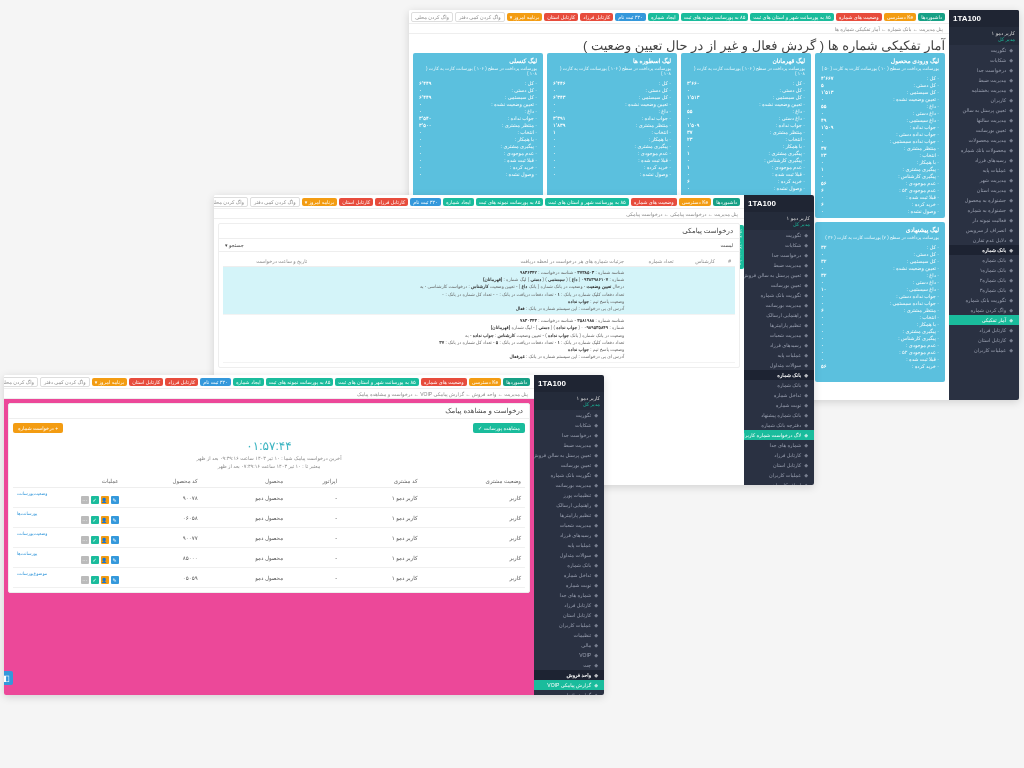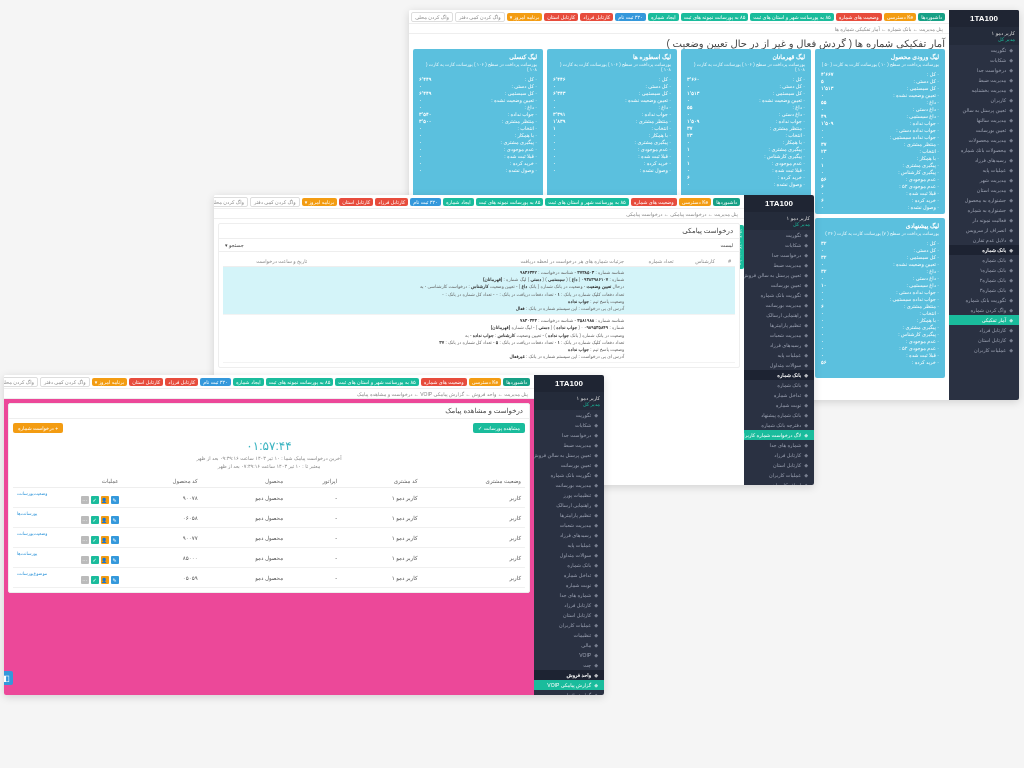--- a/index.html
+++ b/index.html
@@ -11,21 +11,21 @@
 .w1 { top:10px; right:5px; width:610px; height:390px; }
 
 
 .w2 { top:195px; right:210px; width:600px; height:290px; }
 
 
 .w3 { top:375px; right:420px; width:600px; height:320px; }
 
 
 .sidebar { position:absolute; right:0; top:0; bottom:0; width:70px; background:#2a3142; color:#aaa; overflow-y:auto; font-size:5px; }
-.sidebar .brand { background:#1f2533; color:#fff; padding:4px; font-weight:bold; font-size:8px; text-align:center; direction:ltr; }
+.sidebar .brand { background:#1f2533; color:#fff; padding:4px; font-weight:bold; font-size:8px; text-align:left; direction:ltr; }
 .sidebar .user-box { background:#242b3a; padding:3px 4px; color:#ddd; }
 .sidebar ul { list-style:none; }
 .sidebar li { padding:2px 6px; color:#9aa0b0; cursor:pointer; white-space:nowrap; overflow:hidden; text-overflow:ellipsis; display:flex; align-items:center; gap:3px; }
 .sidebar li.section { background:#1d2332; color:#fff; font-weight:bold; }
 .sidebar li.active { background:#1abc9c; color:#fff; }
 .sb-icon { font-size:5px; opacity:.7; }
 
 
 .topbar { position:absolute; top:0; right:70px; left:0; height:14px; background:#fff; border-bottom:1px solid #eee; display:flex; align-items:center; padding:0 4px; gap:2px; flex-wrap:nowrap; overflow:hidden; }
 .topbar .tb-btn { padding:1px 3px; border-radius:2px; font-size:5px; color:#fff; white-space:nowrap; cursor:pointer; }
@@ -33,21 +33,21 @@
 
 .bg-green{background:#1abc9c}.bg-orange{background:#f39c12}.bg-red{background:#e74c3c}.bg-blue{background:#3498db}.bg-teal{background:#16a085}.bg-gray{background:#95a5a6}
 
 
 .breadcrumb { position:absolute; top:14px; right:70px; left:0; height:10px; background:#fff; border-bottom:1px solid #eee; padding:0 6px; font-size:5px; color:#888; line-height:10px; }
 
 
 .main { position:absolute; top:24px; right:70px; left:0; bottom:0; padding:4px; overflow:auto; }
 
 
-.page-title { font-size:10px; color:#444; }
+.page-title { font-size:13px; color:#444; }
 .cards-row { display:flex; gap:4px; margin-bottom:4px; }
 .card { background:#5bc0de; border-radius:2px; padding:4px 6px; flex:1; color:#fff; font-size:5px; min-height:90px; }
 .card.tall { min-height:160px; }
 .card .card-title { font-size:6px; font-weight:bold; margin-bottom:2px; }
 .card .card-sub { font-size:4.5px; opacity:.9; margin-bottom:3px; }
 .card .line { display:flex; justify-content:space-between; padding:0.5px 0; font-size:5px; }
 .card .line .val { font-weight:bold; }
 
 
 .panel { background:#fff; border:1px solid #eee; border-radius:2px; }

